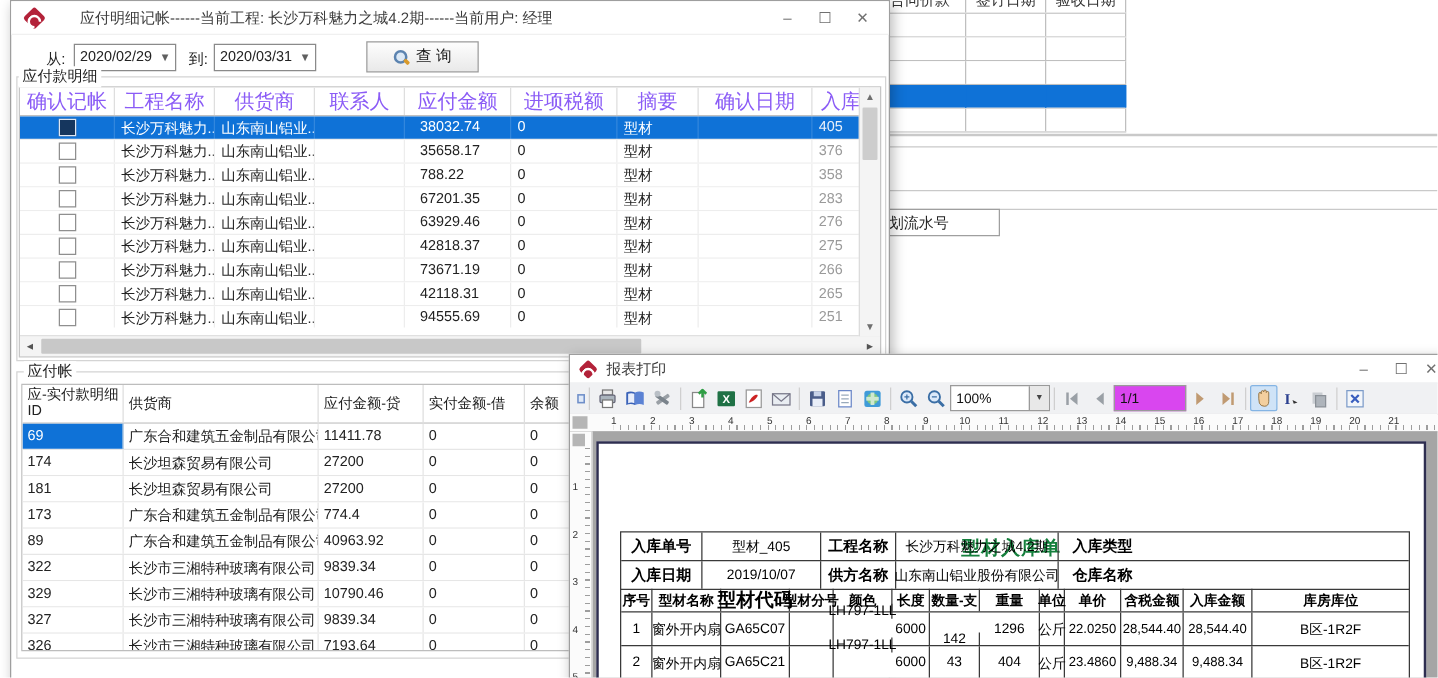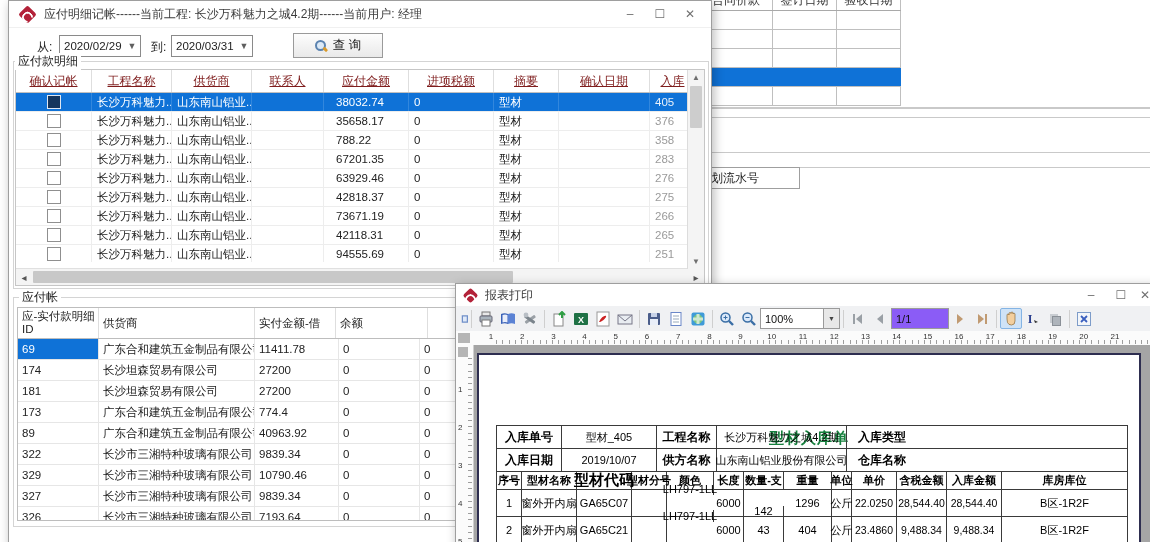--- a/index.html
+++ b/index.html
@@ -38,22 +38,22 @@
   .mag::after{content:"";position:absolute;left:8px;top:8px;width:5px;height:2.5px;background:#d99a2b;
               transform:rotate(45deg);border-radius:1px;}
   .inbico{width:13px;height:12px;border:1px solid #2f66c4;background:#fff;position:relative;flex:none;}
   .inbico::before{content:"";position:absolute;left:0;top:0;right:0;height:3px;background:#6ea0e8;}
   
   .group{position:absolute;border:1px solid #d4d4d4;}
   .gtitle{position:absolute;background:#fff;padding:0 3px;font-size:12px;color:#1d1d1d;z-index:3;}
   
   .grid{position:absolute;background:#fff;border:1px solid #c6c6c6;overflow:hidden;}
   .ghead{display:flex;height:22px;border-bottom:1px solid #c0c0c0;background:#fff;}
-  .ghead .hcell{display:flex;align-items:center;justify-content:center;font-size:12px;color:#7f1d1d;
-                border-right:1px solid #dedede;box-sizing:border-box;flex:none;text-decoration:underline;}
+  .ghead .hcell{display:flex;align-items:center;justify-content:center;font-size:16px;color:#8b5cf6;
+                border-right:1px solid #dedede;box-sizing:border-box;flex:none;}
   .drow{display:flex;height:18px;border-bottom:1px solid #ededed;background:#fff;}
   .drow .dcell{display:flex;align-items:center;padding-left:5px;font-size:11.5px;color:#222;
                border-right:1px solid #ededed;box-sizing:border-box;flex:none;white-space:nowrap;overflow:hidden;}
   .drow .dcell.num{padding-left:12px;}
   .drow .dcell.muted{color:#9a9a9a;}
   .drow.sel{background:#0f72d7;}
   .drow.sel .dcell{color:#fff;border-right-color:rgba(255,255,255,.15);}
   .drow.sel .dcell.muted{color:#e8f0fa;}
   .ckbox{width:12px;height:12px;border:1px solid #8f8f8f;background:#fff;margin:0 auto;}
   .ckbox.dark{background:#15365e;border-color:#dfe7f2;}
@@ -77,21 +77,21 @@
   
   .toolbar{position:absolute;left:0;right:0;height:25px;background:#f0f1f3;border-bottom:1px solid #d8d8d8;
            display:flex;align-items:center;padding-left:2px;}
   .tbtn{width:22px;height:21px;display:flex;align-items:center;justify-content:center;flex:none;}
   .tbtn.active{background:#cfe3f7;border:1px solid #84b4e4;box-sizing:border-box;border-radius:2px;}
   .tsep{width:1px;height:18px;background:#cfcfcf;margin:0 3px;flex:none;}
   .zoombox{width:78px;height:19px;border:1px solid #9a9a9a;background:#fff;display:flex;align-items:center;flex:none;}
   .zoombox .zv{flex:1;padding-left:4px;font-size:11px;}
   .zoombox .za{width:15px;height:100%;background:#e8e8e8;border-left:1px solid #9a9a9a;
                display:flex;align-items:center;justify-content:center;font-size:7px;color:#444;}
-  .pagebox{width:52px;height:19px;border:1px solid #9a9a9a;background:#8b5cf6;display:flex;align-items:center;
+  .pagebox{width:52px;height:19px;border:1px solid #9a9a9a;background:#d946ef;display:flex;align-items:center;
            padding-left:4px;font-size:11px;flex:none;}
   .hruler{position:absolute;left:0;right:0;height:14px;background:#fbfbfb;border-bottom:1px solid #cfcfcf;
           background-image:repeating-linear-gradient(90deg,transparent 0 5.2px,#9d9d9d 5.2px 6.2px);
           background-size:100% 4px;background-position:35px 9px;background-repeat:no-repeat;}
   .hruler .rnum{position:absolute;top:1px;font-size:8px;color:#333;transform:translateX(-50%);}
   .hmargin{position:absolute;left:2px;top:2px;width:12px;height:10px;background:#b5b5b5;}
   .preview{position:absolute;left:0;right:0;bottom:0;background:#a5a5a5;overflow:hidden;}
   .vruler{position:absolute;left:0;top:0;bottom:0;width:17px;background:#fbfbfb;border-right:1px solid #cfcfcf;
           background-image:repeating-linear-gradient(180deg,transparent 0 5.2px,#9d9d9d 5.2px 6.2px);
           background-size:4px 100%;background-position:12px 8px;background-repeat:no-repeat;}
@@ -150,21 +150,21 @@
 </div>
 <div class="hline" style="top:107px;height:2px;"></div>
 <div class="hline" style="top:117px;"></div>
 <div class="hline" style="top:152px;"></div>
 <div class="hline" style="top:167px;"></div>
 <div class="planbox">
   <span>计划流水号</span>
 </div>
 
 <div class="win" style="left:8px;top:0;width:702px;height:560px;">
-  <div class="titlebar" style="height:26px;padding-left:8px;">
+  <div class="titlebar" style="height:26px;padding-left:8px;gap:20px;">
     <span class="appicon" style="margin:0 10px 0 4px;"></span>
     <span class="title-text">应付明细记帐------当前工程: 长沙万科魅力之城4.2期------当前用户: 经理</span>
     <span class="winctl" style="padding-right:6px;">
       <span class="ctl">–</span>
       <span class="ctl">☐</span>
       <span class="ctl">✕</span>
     </span>
   </div>
 
   <span class="lbl" style="left:28px;top:38px;">从:</span>
@@ -328,20 +328,21 @@
       <div class="vthumb" style="top:16px;height:42px;"></div>
     </div>
   </div>
 
   <span class="gtitle" style="left:10px;top:288px;">应付帐</span>
   <div class="group" style="left:4px;top:296px;width:694px;height:228px;"></div>
   <div class="grid" style="left:8px;top:306px;width:686px;height:212px;border-color:#bdbdbd;">
     <div class="phead" id="pay-head">
         <div class="hcell" style="width: 81px; white-space: normal; word-break: break-all;">应-实付款明细ID</div>
         <div class="hcell" style="width: 156px;">供货商</div>
+        <div class="hcell" style="width: 84px;">应付金额-贷</div>
         <div class="hcell" style="width: 81px;">实付金额-借</div>
         <div class="hcell" style="width: 92px;">余额</div>
       </div>
     <div id="pay-body">
         <div class="prow">
           <div class="pcell selcell" style="width: 81px;">69</div>
           <div class="pcell" style="width: 156px;">广东合和建筑五金制品有限公司</div>
           <div class="pcell" style="width: 84px;">11411.78</div>
           <div class="pcell" style="width: 81px;">0</div>
           <div class="pcell" style="width: 92px;">0</div>

